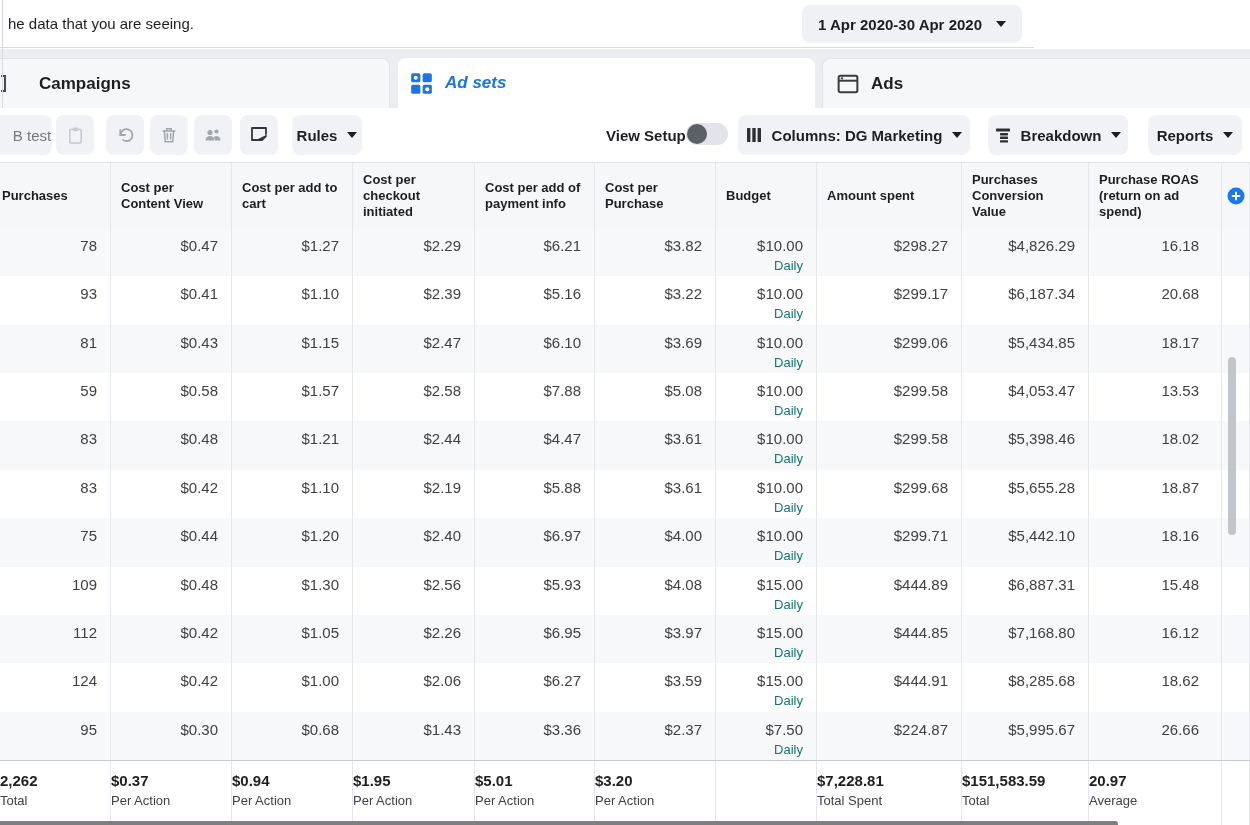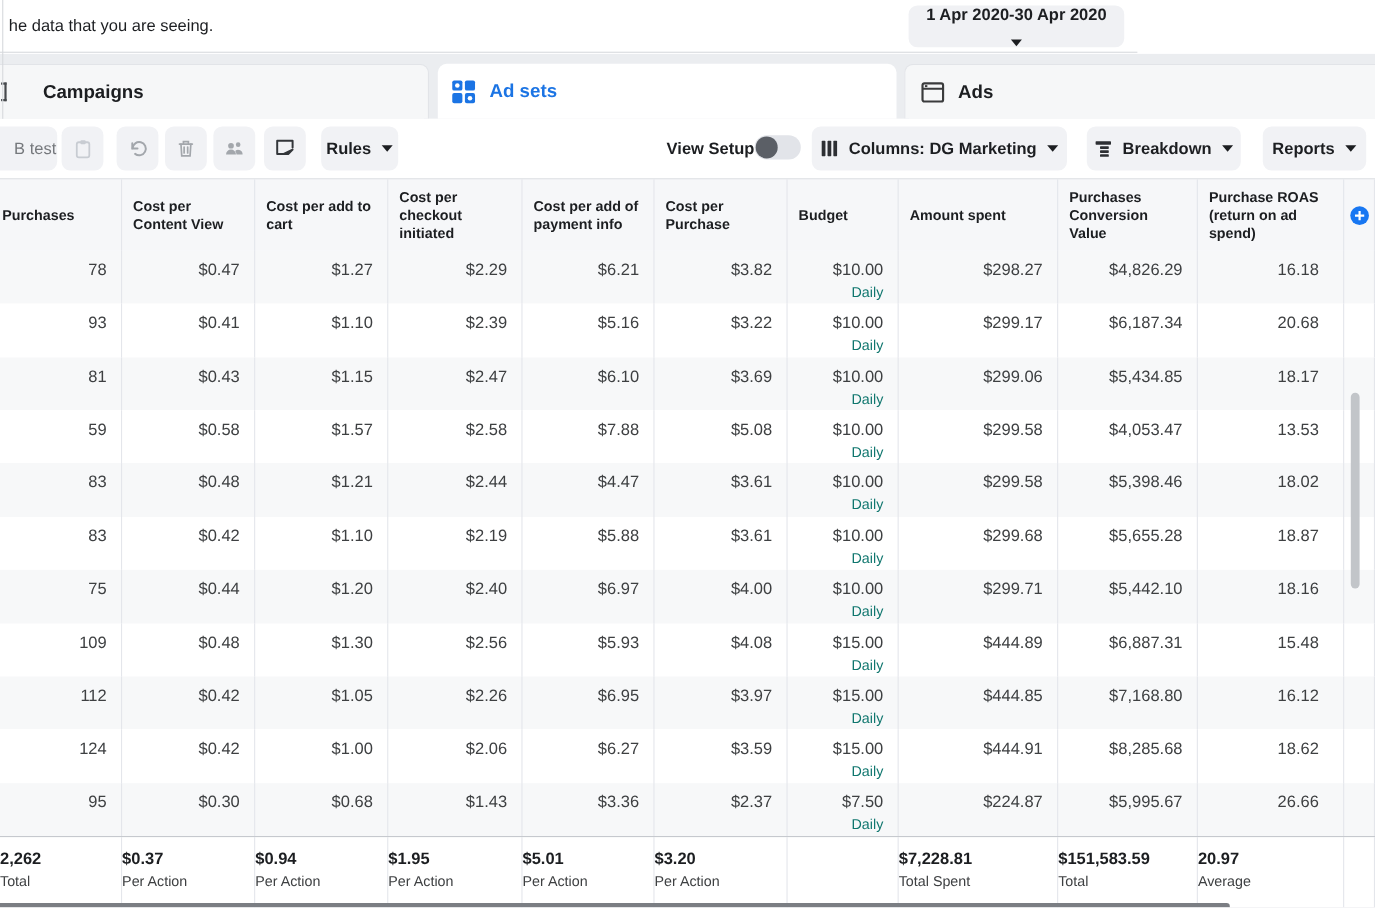--- a/index.html
+++ b/index.html
@@ -8,30 +8,30 @@
     position:relative; width:1250px; height:825px; overflow:hidden;
     background:#fff; font-family:"Liberation Sans", sans-serif; color:#1c1e21;
   }
 
   
   .topbar { position:absolute; top:0; left:0; width:1034px; height:48px; background:#fff; border-bottom:1px solid #d8dade; }
   .topbar-msg { position:absolute; left:8px; top:15px; font-size:15px; color:#1c1e21; }
   .date-btn {
     position:absolute; right:12px; top:5px; height:38px; padding:0 16px;
     background:#f0f1f4; border-radius:8px; display:flex; align-items:center; gap:14px;
-    font-size:15px; font-weight:bold; cursor:pointer;flex-direction:column;
+    font-size:15px; font-weight:bold; cursor:pointer;
   }
   .caret { width:0; height:0; border-left:5px solid transparent; border-right:5px solid transparent; border-top:6px solid #1c1e21; display:inline-block; }
   .edge-line { position:absolute; left:2px; top:0; width:1px; height:108px; background:#d6d9dd; z-index:5; }
 
   
   .tabstrip { position:absolute; top:49px; left:0; width:1250px; height:59px; background:#ebedf0; }
   .tab { position:absolute; bottom:0; height:50px; border-radius:8px 8px 0 0; display:flex; align-items:center; font-size:17px; font-weight:bold; }
   .tab.inactive { background:#f6f7f8; border:1px solid #e2e4e8; border-bottom:none; }
-  .tab.active { background:#fff; color:#1b74e4; }
+  .tab.active { background:#fff; color:#1b74e4;font-style:italic; }
   .tab-campaigns { left:-12px; width:402px; padding-left:50px; }
   .tab-adsets { left:398px; width:417px; padding-left:12px; gap:12px; }
   .tab-ads { left:822px; width:440px; padding-left:14px; gap:12px; }
   .campaigns-glyph { position:absolute; left:12px; top:16px; width:5px; height:17px;
     border-top:2px solid #46494d; border-right:2px solid #46494d; border-bottom:2px solid #46494d; }
 
   
   .toolbar { position:absolute; top:108px; left:0; width:1250px; height:54px; background:#fff; }
   .tbtn { position:absolute; top:7px; height:40px; background:#f1f2f5; border-radius:8px;
     display:flex; align-items:center; justify-content:center; gap:10px; font-size:15px; font-weight:bold; cursor:pointer; }

